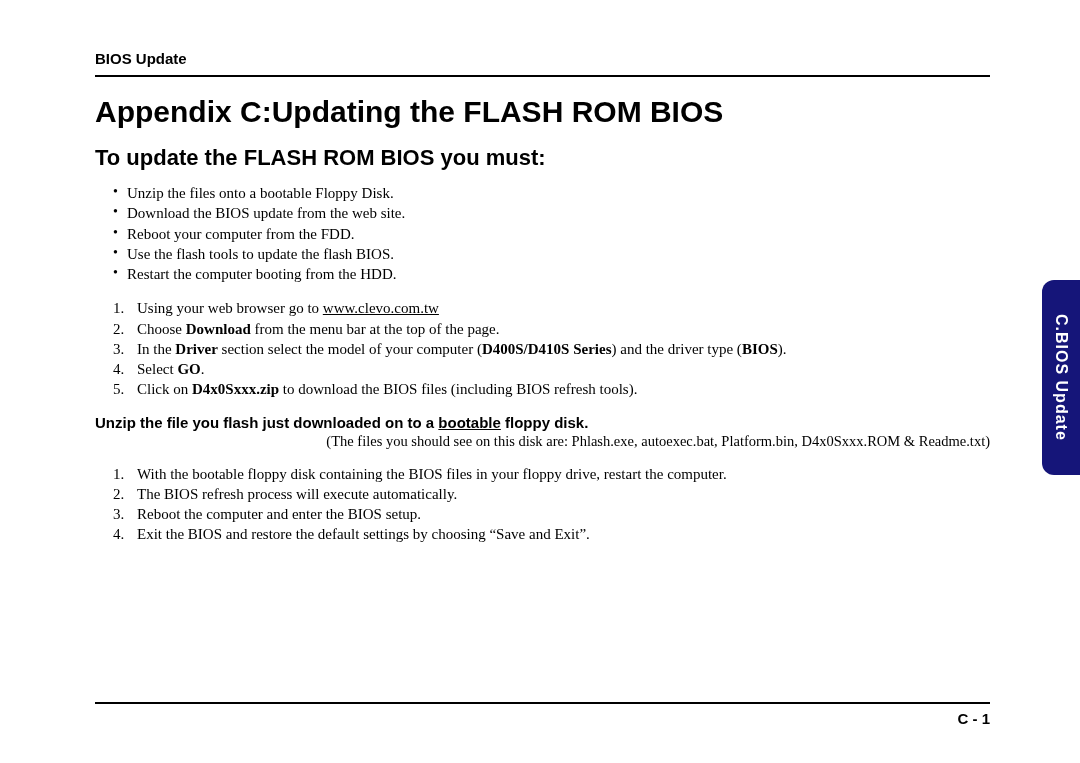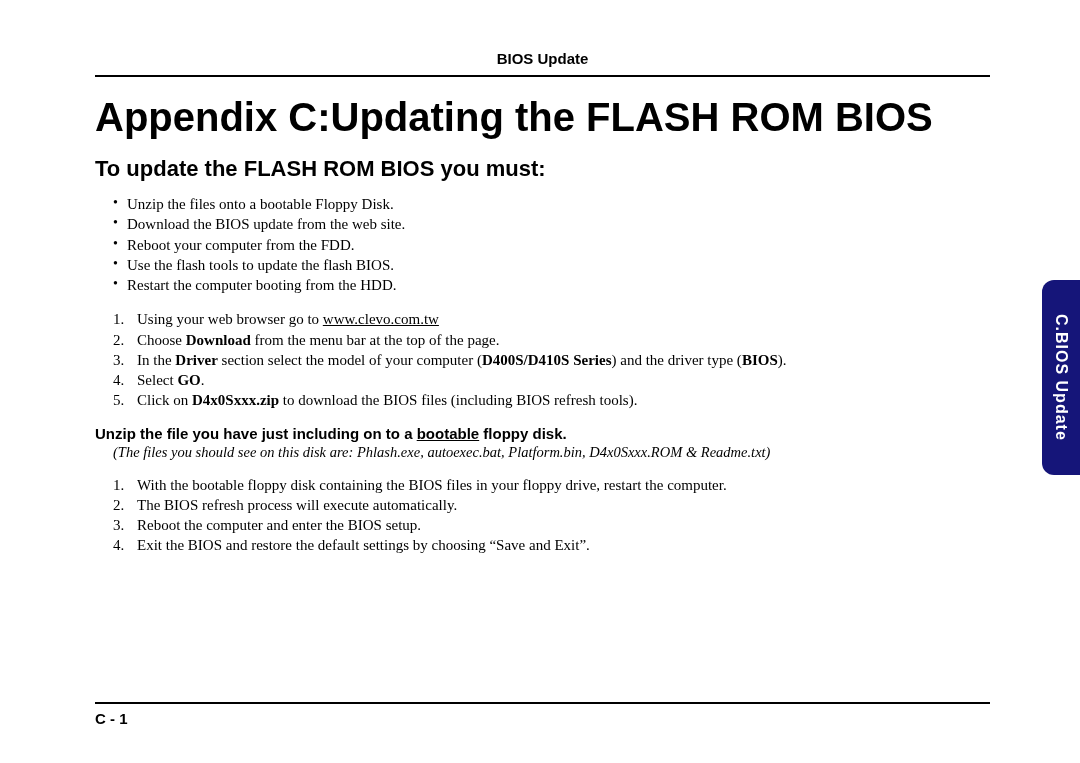--- a/index.html
+++ b/index.html
@@ -13,35 +13,35 @@
       background: #ffffff;
       font-family: "Times New Roman", Times, serif;
       position: relative;
     }
     .page {
       padding: 50px 90px 40px 95px;
       position: relative;
       height: 100%;
     }
     .header-right {
-      text-align: center;
+      text-align: left;
       font-family: Arial, Helvetica, sans-serif;
       font-weight: bold;
       font-size: 15px;
       margin-bottom: 8px;
     }
     .hr-top {
       border: none;
       border-top: 2px solid #000;
       margin-bottom: 18px;
     }
     .title {
       font-family: Arial, Helvetica, sans-serif;
       font-weight: bold;
-      font-size: 40px;
+      font-size: 30px;
       margin-bottom: 16px;
     }
     .subtitle {
       font-family: Arial, Helvetica, sans-serif;
       font-weight: bold;
       font-size: 22px;
       margin-bottom: 12px;
     }
     .bullet-list {
       list-style: none;
@@ -79,24 +79,24 @@
       font-family: Arial, Helvetica, sans-serif;
       font-weight: bold;
       font-size: 15px;
       margin-bottom: 2px;
       margin-left: 0;
     }
     .instruction .underline {
       text-decoration: underline;
     }
     .note {
-      font-style: italic;
       font-size: 14.5px;
       margin-left: 18px;
       margin-bottom: 14px;
+      text-align: right;
     }
     .side-tab {
       position: absolute;
       right: 0;
       top: 280px;
       width: 38px;
       height: 195px;
       background: #151579;
       border-top-left-radius: 12px;
       border-bottom-left-radius: 12px;
@@ -118,20 +118,21 @@
       bottom: 36px;
       left: 95px;
       right: 90px;
     }
     .hr-bottom {
       border: none;
       border-top: 2px solid #000;
       margin-bottom: 6px;
     }
     .page-num {
+      text-align: right;
       font-family: Arial, Helvetica, sans-serif;
       font-weight: bold;
       font-size: 15px;
     }
     .b { font-weight: bold; }
     .link { text-decoration: underline; font-weight: normal; }
   </style>
 </head>
 <body>
 
@@ -152,21 +153,21 @@
 
   <ol class="numbered-list">
     <li><span class="num">1.</span><span>Using your web browser go to </span><span class="link">www.clevo.com.tw</span></li>
     <li><span class="num">2.</span><span>Choose </span><span class="b">Download</span><span> from the menu bar at the top of the page.</span></li>
     <li><span class="num">3.</span><span>In the </span><span class="b">Driver</span><span> section select the model of your computer (</span><span class="b">D400S/D410S Series</span><span>) and the driver type (</span><span class="b">BIOS</span><span>).</span></li>
     <li><span class="num">4.</span><span>Select </span><span class="b">GO</span><span>.</span></li>
     <li><span class="num">5.</span><span>Click on </span><span class="b">D4x0Sxxx.zip</span><span> to download the BIOS files (including BIOS refresh tools).</span></li>
   </ol>
 
   <p class="instruction">
-    <span>Unzip the file you have just including on to a </span><span class="underline">bootable</span><span> floppy disk.</span>
+    <span>Unzip the file you flash just downloaded on to a </span><span class="underline">bootable</span><span> floppy disk.</span>
   </p>
   <p class="note">(The files you should see on this disk are: Phlash.exe, autoexec.bat, Platform.bin, D4x0Sxxx.ROM &amp; Readme.txt)</p>
 
   <ol class="numbered-list">
     <li><span class="num">1.</span><span>With the bootable floppy disk containing the BIOS files in your floppy drive, restart the computer.</span></li>
     <li><span class="num">2.</span><span>The BIOS refresh process will execute automatically.</span></li>
     <li><span class="num">3.</span><span>Reboot the computer and enter the BIOS setup.</span></li>
     <li><span class="num">4.</span><span>Exit the BIOS and restore the default settings by choosing “Save and Exit”.</span></li>
   </ol>
 

